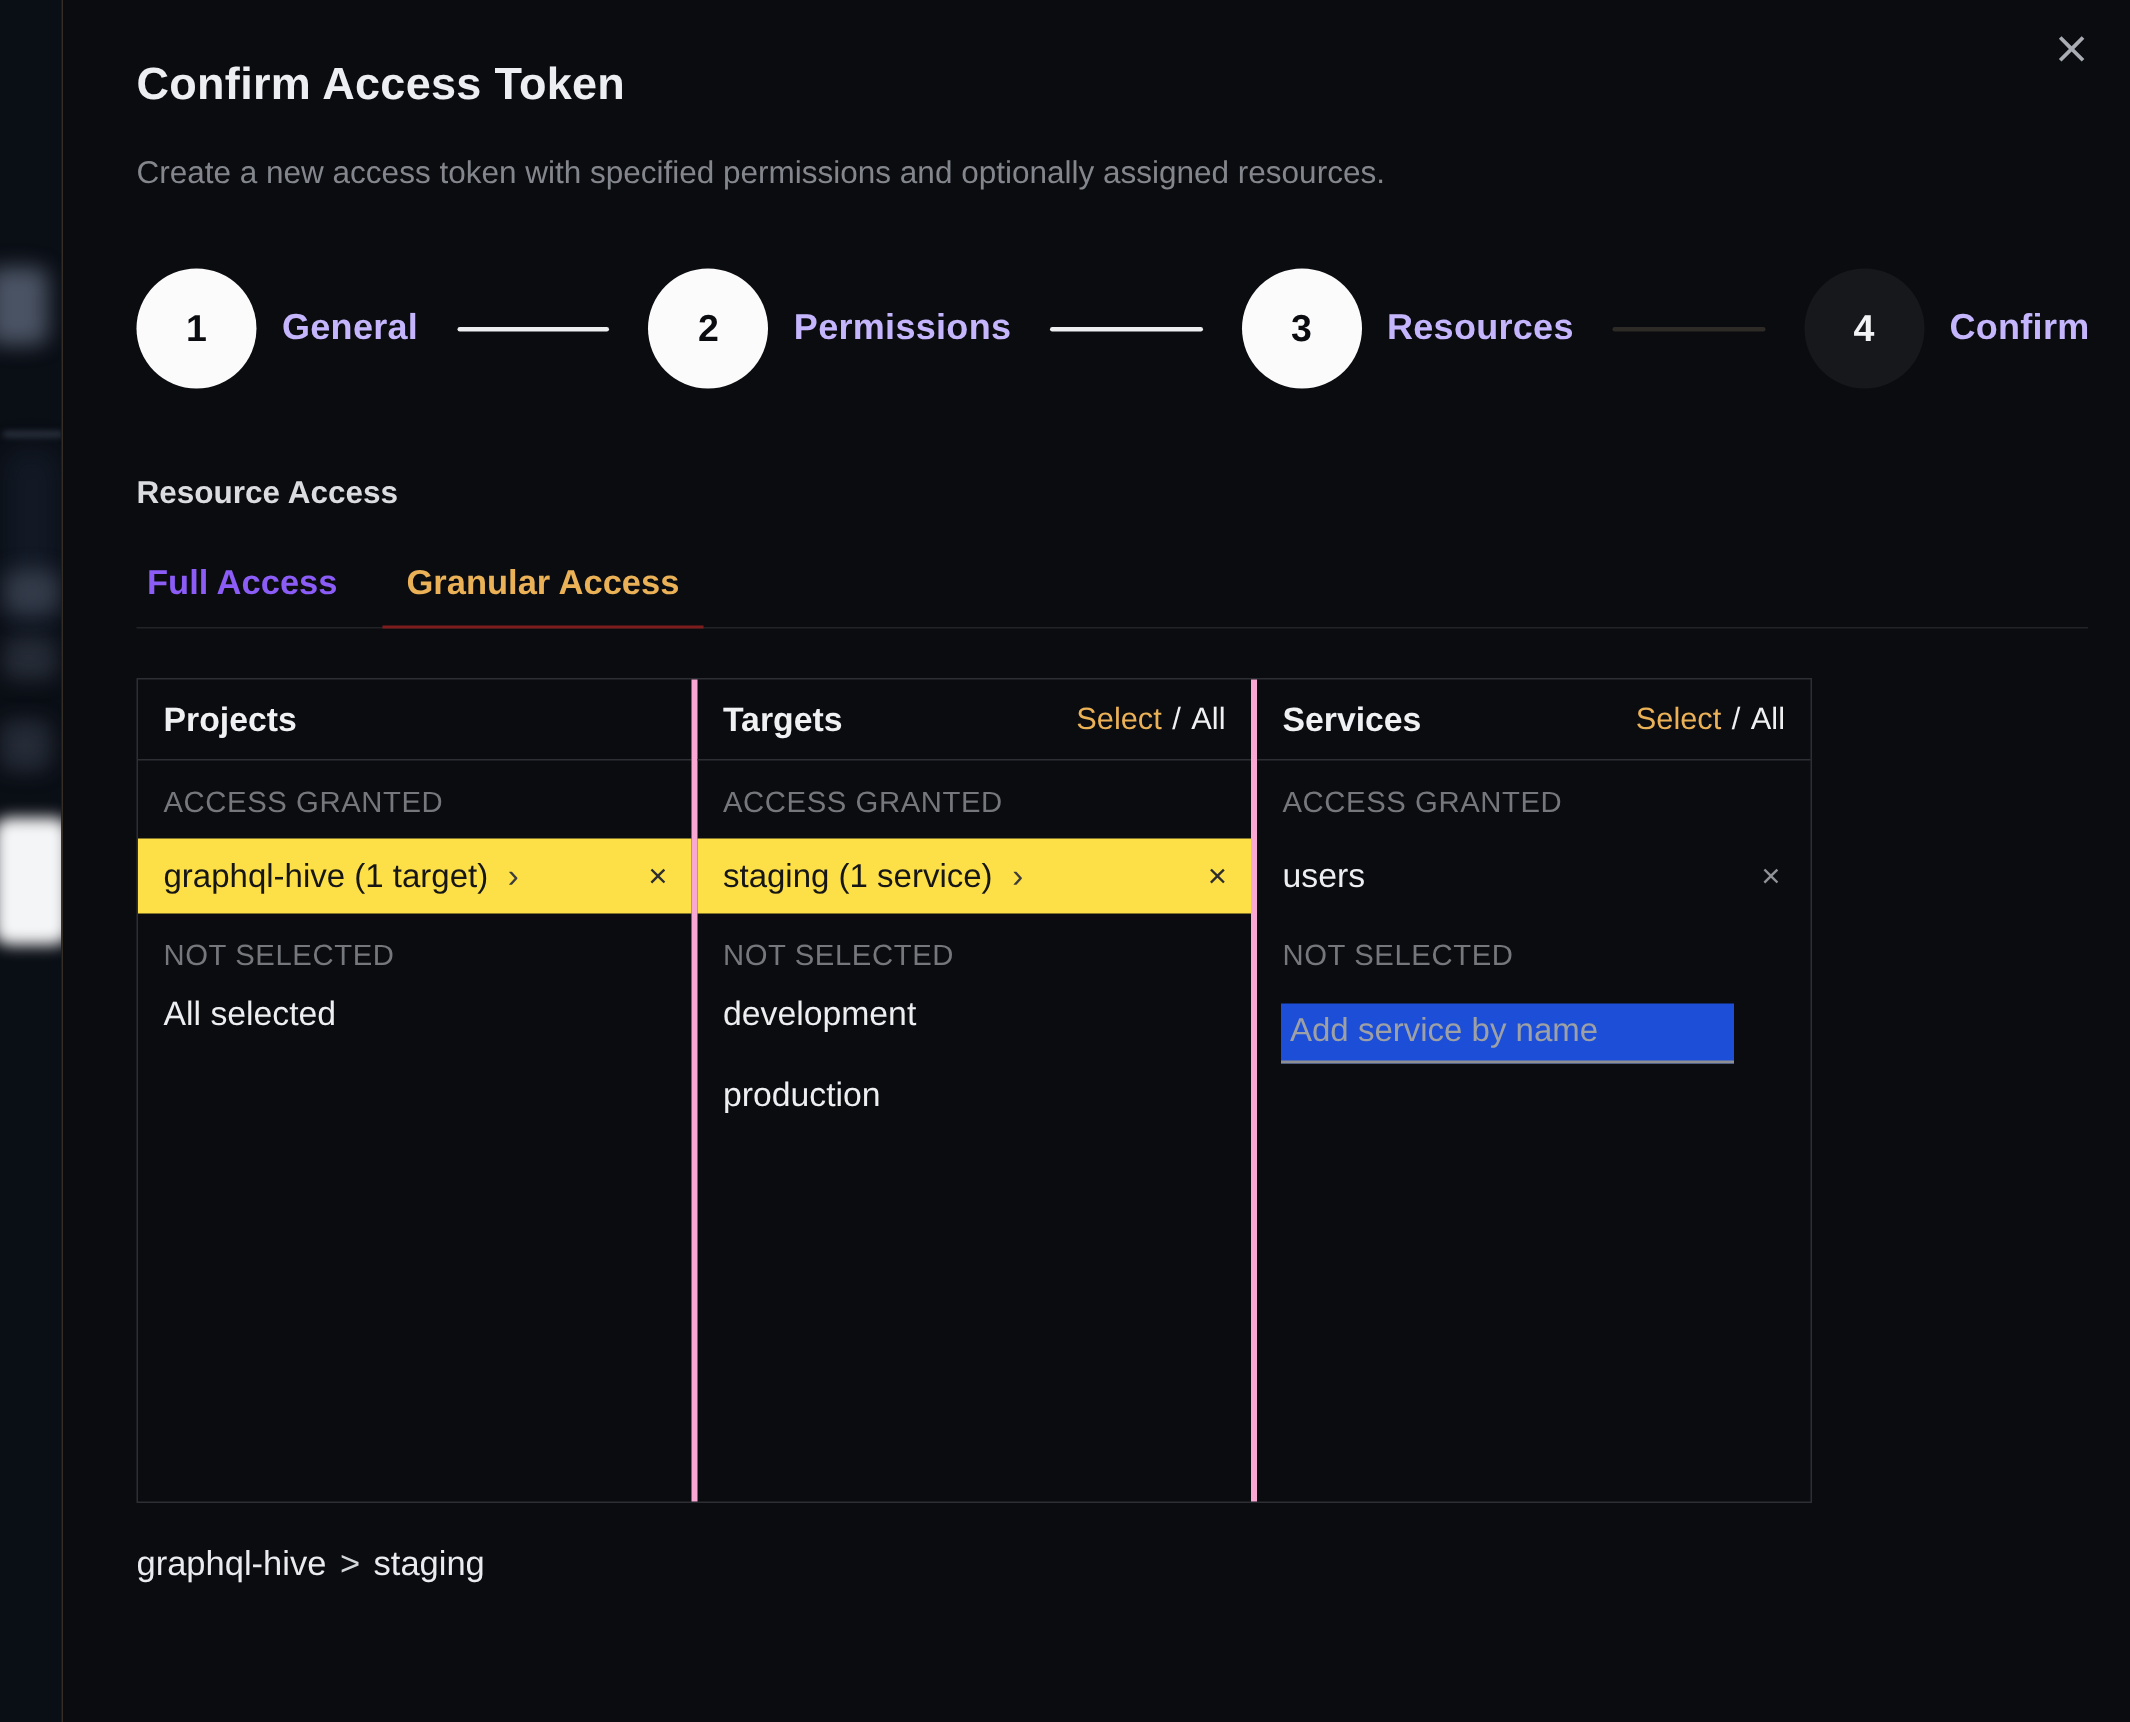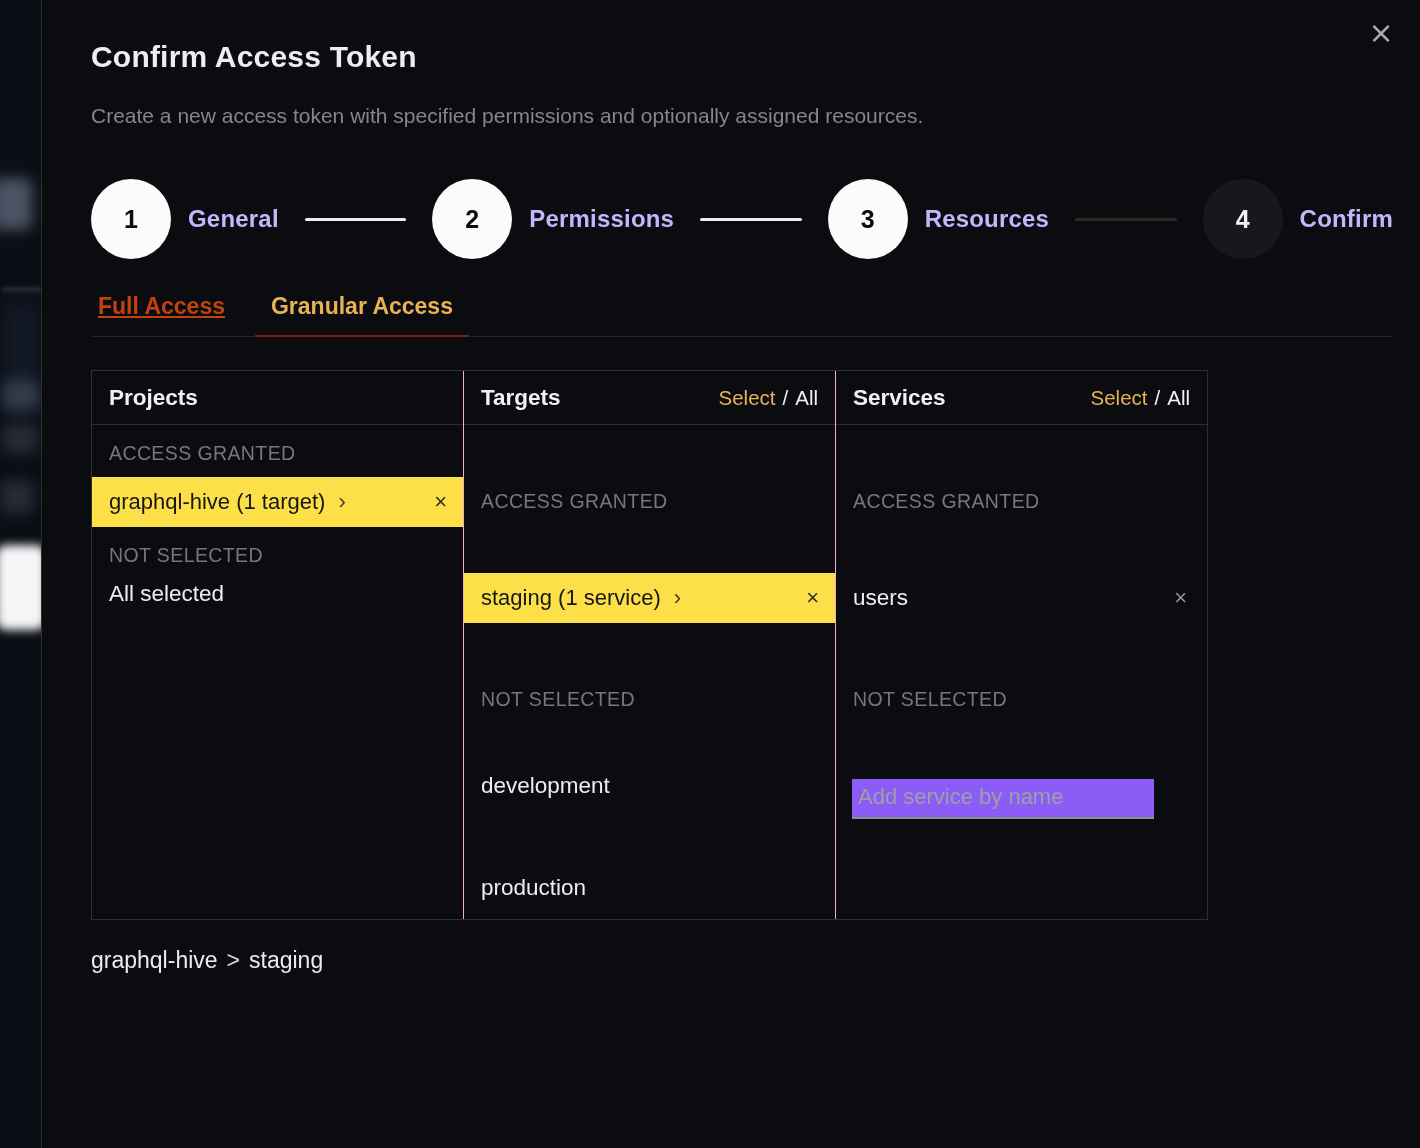--- a/index.html
+++ b/index.html
@@ -52,33 +52,33 @@
   .step-label { margin-left:17px; font-size:24px; font-weight:600; color:#c4b5fd; letter-spacing:.2px; }
   .step-line { flex:1; height:3px; margin:0 26px; border-radius:2px; }
   .step-line.done { background:#eceeef; }
   .step-line.pending { background:#2e2b26; }
 
   
   .section-heading { margin-top:58px; font-size:21px; font-weight:600; color:#dadce0; }
 
   .tabs { margin-top:34px; display:flex; border-bottom:1px solid #222327; }
   .tab { padding:0 16px 15px; font-size:23px; font-weight:600; cursor:pointer; position:relative; }
-  .tab.inactive { color:#c2410c; padding-left:7px; margin-right:14px;text-decoration:underline; }
+  .tab.inactive { color:#8b5cf6; padding-left:7px; margin-right:14px; }
   .tab.active { color:#eab157; border-bottom:2px solid #7f1d1d; margin-bottom:-1px; }
 
   .note { margin-top:44px; font-size:21.5px; color:#d7dade; }
 
   
   .picker {
     margin-top:33px; width:1117px; height:550px;
     border:1px solid #2e2f34;
     display:flex;
   }
   .col { flex:1; display:flex; flex-direction:column; min-width:0; }
-  .col + .col { border-left:1px solid #f9a8d4;gap:48px; }
+  .col + .col { border-left:4px solid #f9a8d4; }
   .col-header {
     height:54px; flex:none; border-bottom:1px solid #2e2f34;
     display:flex; align-items:center; justify-content:space-between;
     padding:0 17px;
   }
   .col-title { font-size:22.5px; font-weight:700; color:#f0f1f3; }
   .hdr-links { font-size:20.5px; display:flex; align-items:center; }
   .link-select { color:#eab157; cursor:pointer; }
   .link-sep { color:#eef0f2; margin:0 7px; }
   .link-all { color:#eef0f2; cursor:pointer; }
@@ -101,21 +101,21 @@
   }
   .plain-row .row-x { margin-left:auto; font-size:22px; color:#8f9298; cursor:pointer; }
 
   .item-row {
     padding:14px 17px; font-size:22.5px; color:#eceef0; cursor:pointer;
   }
   .item-row.static { cursor:default; }
 
   .svc-input {
     margin:8px 0 0 16px; width:302px; height:40px;
-    background:#8b5cf6; border:none; border-bottom:2px solid #8d8f93;
+    background:#1d4ed8; border:none; border-bottom:2px solid #8d8f93;
     color:#e8eaed; font-size:22px; padding:0 6px 2px;
     font-family:"Liberation Sans","DejaVu Sans",sans-serif;
   }
   .svc-input::placeholder { color:#9da0a4; opacity:1; }
 
   
   .breadcrumb { margin-top:27px; font-size:23px; color:#e9ebee; display:flex; }
   .crumb-sep { margin:0 9px; color:#d4d7da; }
 </style>
 </head>
@@ -153,20 +153,21 @@
       <div class="step-circle">3</div>
       <div class="step-label">Resources</div>
     </div>
     <div class="step-line pending"></div>
     <div class="step upcoming">
       <div class="step-circle">4</div>
       <div class="step-label">Confirm</div>
     </div>
   </div>
 
+  <h2 class="section-heading">Resource Access</h2>
 
   <div class="tabs">
     <div class="tab inactive">Full Access</div>
     <div class="tab active">Granular Access</div>
   </div>
 
 
   <div class="picker">
 
     <div class="col">

